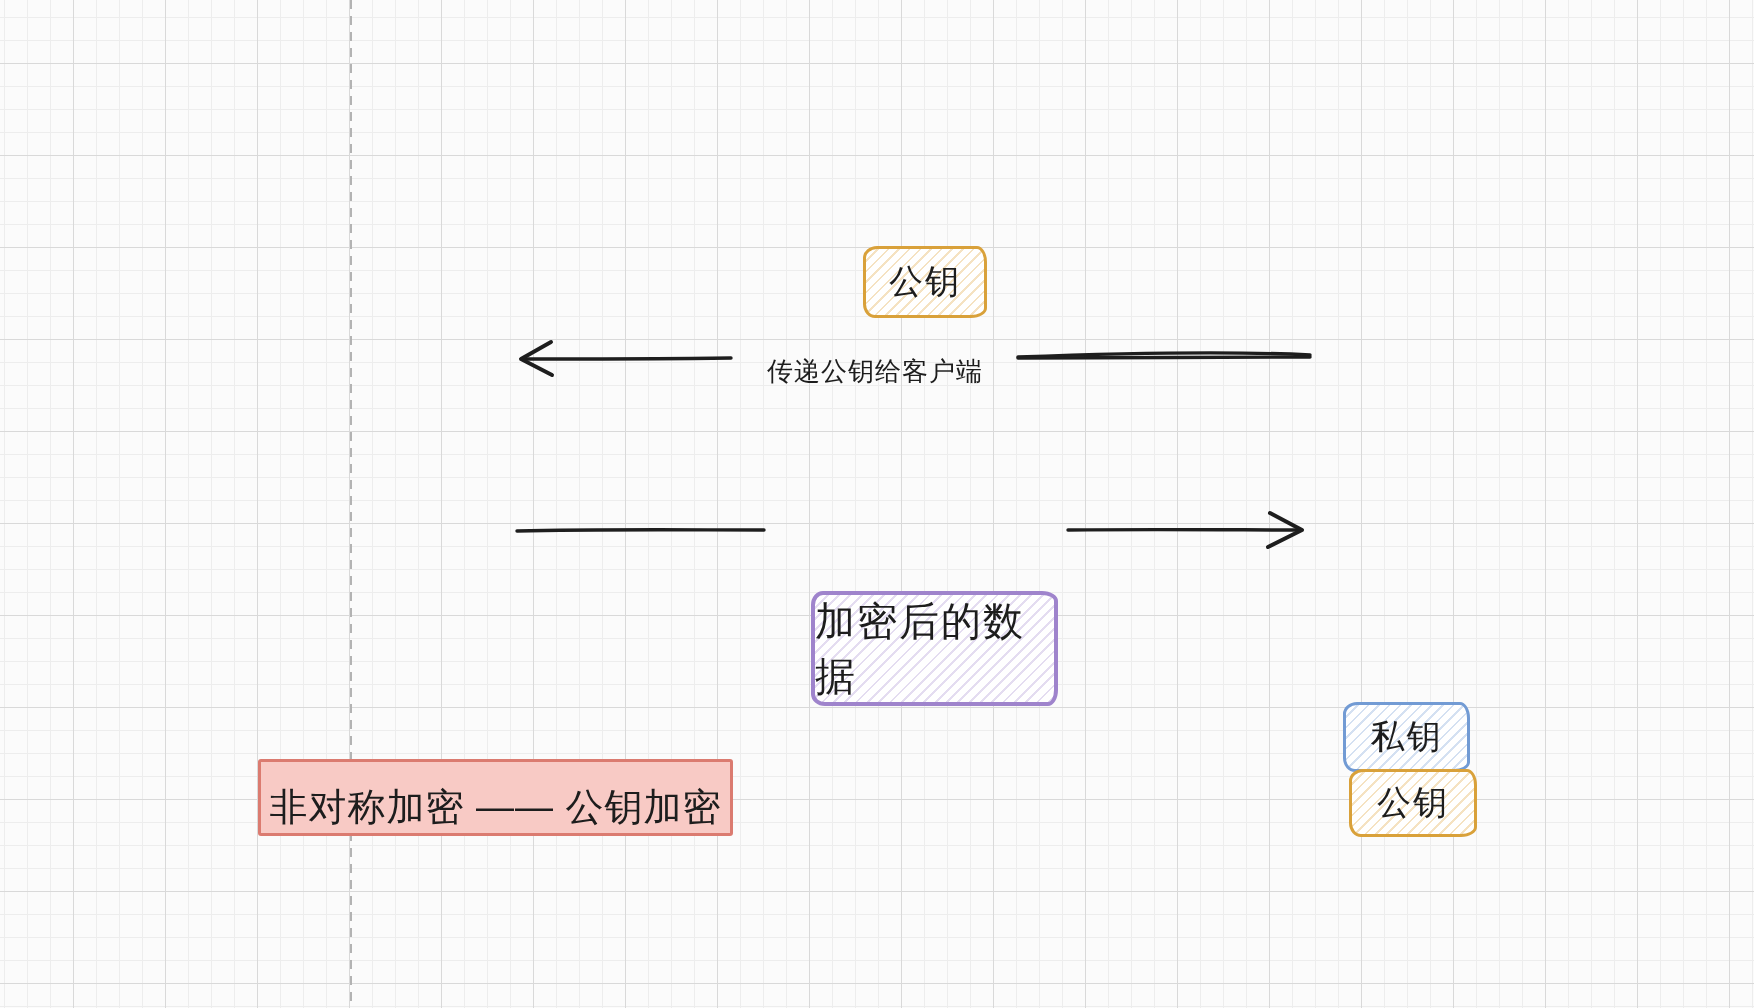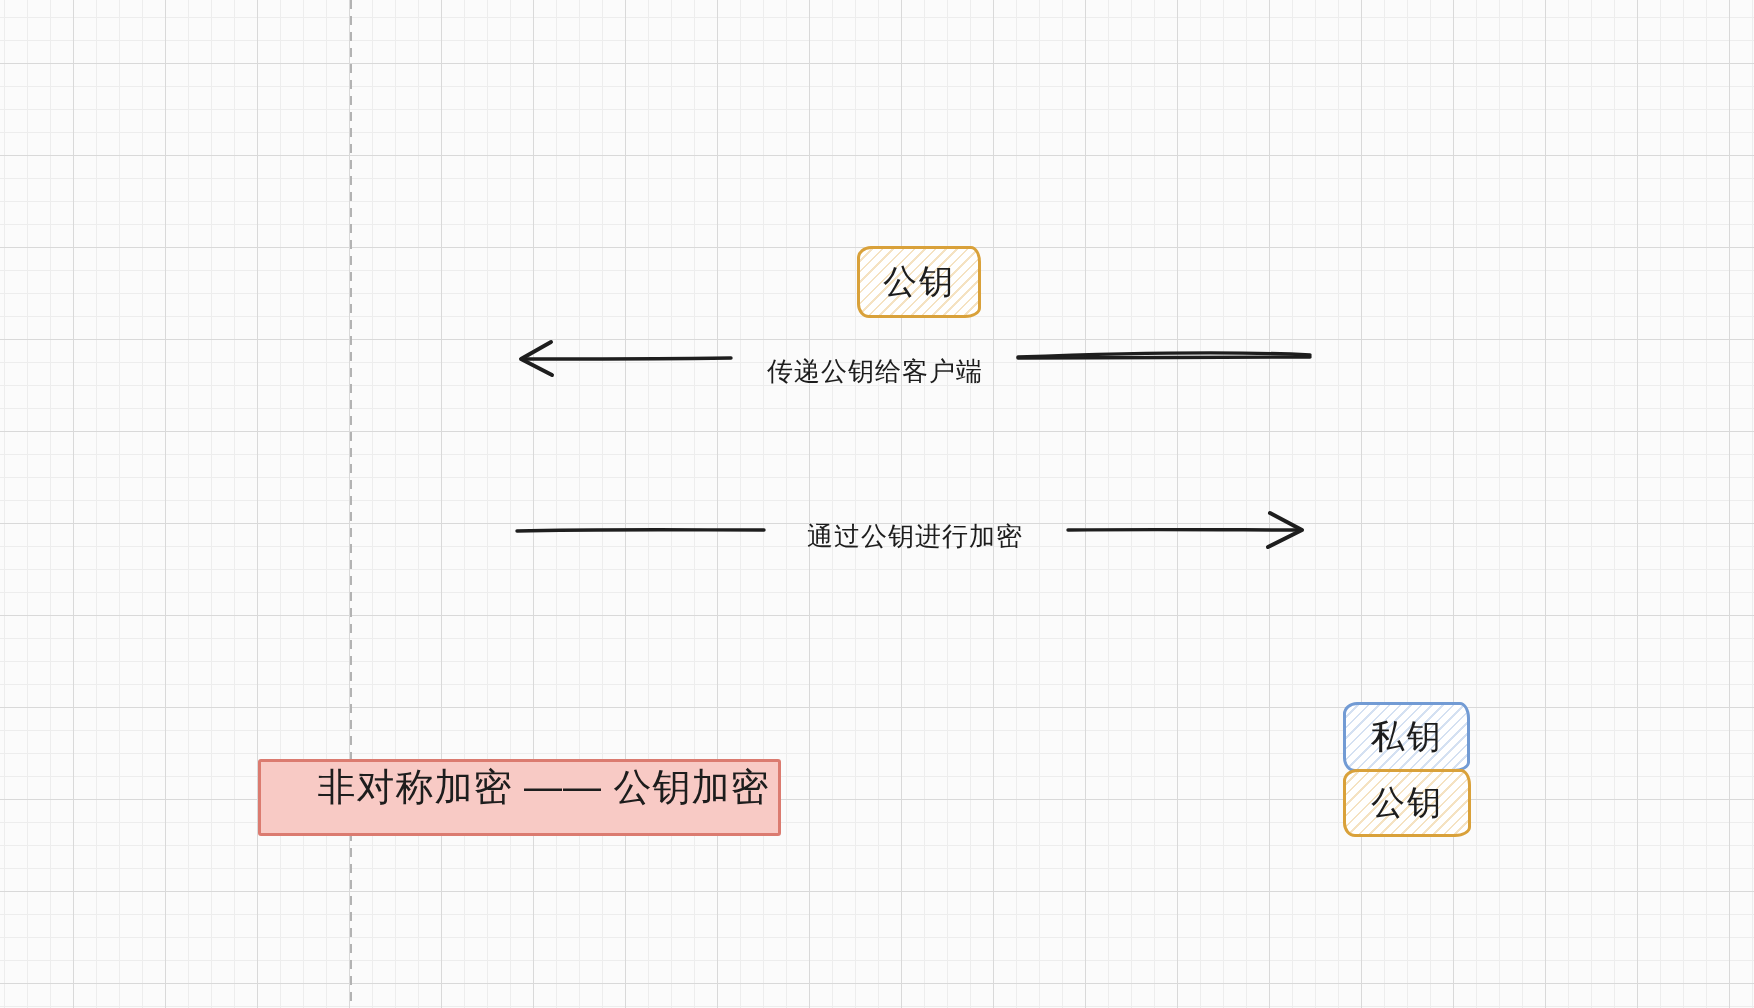--- a/index.html
+++ b/index.html
@@ -69,20 +69,21 @@
     font-size: 34px;
     font-weight: 500;
     letter-spacing: 2px;
     border-style: solid;
     border-width: 3.5px;
     border-radius: 14px 10px 16px 12px / 12px 16px 10px 14px;
   }
   .tag-yellow {
     border-color: #d9a13a;
     background-image: repeating-linear-gradient(135deg, rgba(222,160,52,0.30) 0 1.8px, transparent 1.8px 7.5px);
+    margin-left: 6px;
   }
   .tag-blue {
     border-color: #729bd4;
     background-image: repeating-linear-gradient(135deg, rgba(114,155,212,0.30) 0 1.8px, transparent 1.8px 7.5px);
     margin-top: 44px;
   }
   .tag-purple {
     border-color: #9f84cc;
     border-width: 4px;
     background-image: repeating-linear-gradient(135deg, rgba(159,132,204,0.28) 0 2px, transparent 2px 8px);
@@ -97,26 +98,25 @@
   .caption-box {
     position: absolute;
     left: 258px;
     top: 759px;
     width: 469px;
     height: 71px;
     background: #f8cac5;
     border: 3px solid #db7b70;
     border-radius: 3px;
     display: flex;
-    align-items: flex-start;
+    align-items: flex-end;
     justify-content: center;
     font-size: 38px;
     font-weight: 500;
     letter-spacing: 1px;
-    padding-left: 48px;
   }
 
   .arrows-svg {
     position: absolute;
     inset: 0;
     width: 1754px;
     height: 1008px;
     pointer-events: none;
   }
 
@@ -137,20 +137,23 @@
 <div class="canvas">
 
   <div class="guide-line"></div>
 
 
 
   <div class="tag tag-yellow tag-public-key-top">
     <span>公钥</span>
   </div>
 
+  <div class="tag tag-purple tag-encrypted-data">
+    <span>加密后的数据</span>
+  </div>
 
   <div class="tag tag-blue tag-private-key">
     <span>私钥</span>
   </div>
 
   <div class="tag tag-yellow tag-public-key-bot">
     <span>公钥</span>
   </div>
 
   <div class="caption-box">
@@ -170,15 +173,14 @@
       <g>
         <path d="M517,531 C600,529 690,530 764,530"></path>
         <path d="M1068,530 C1160,529 1245,530 1297,530"></path>
         <path d="M1270,513 L1302,530 L1268,547" stroke-width="4"></path>
       </g>
     </g>
   </svg>
 
   <div class="arrow-label arrow-label-pass">传递公钥给客户端</div>
 
-  <div class="arrow-label arrow-label-encrypt">通过公钥进行加密</div>
 
 </div>
 
 </body></html>

